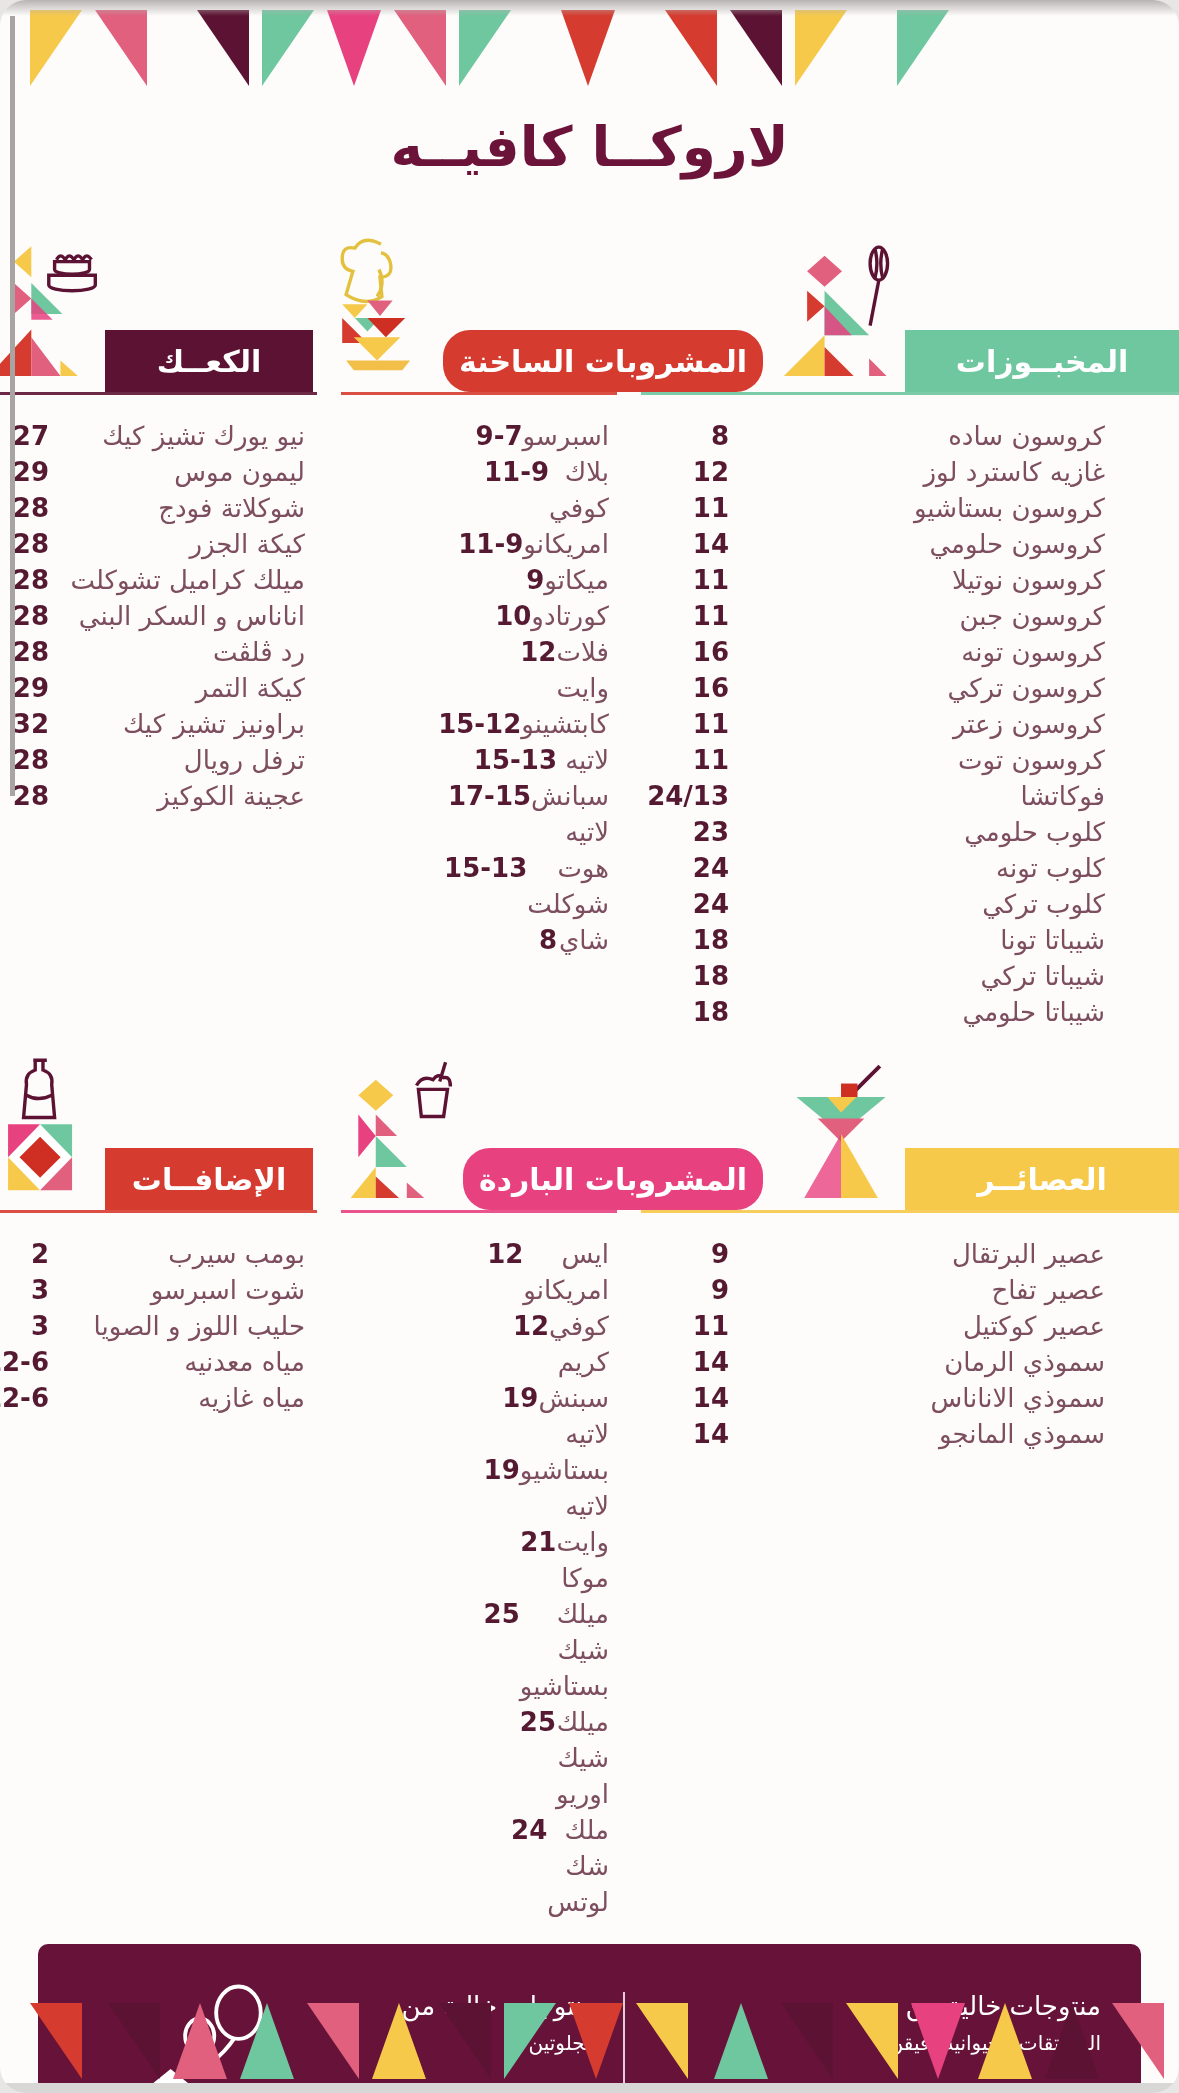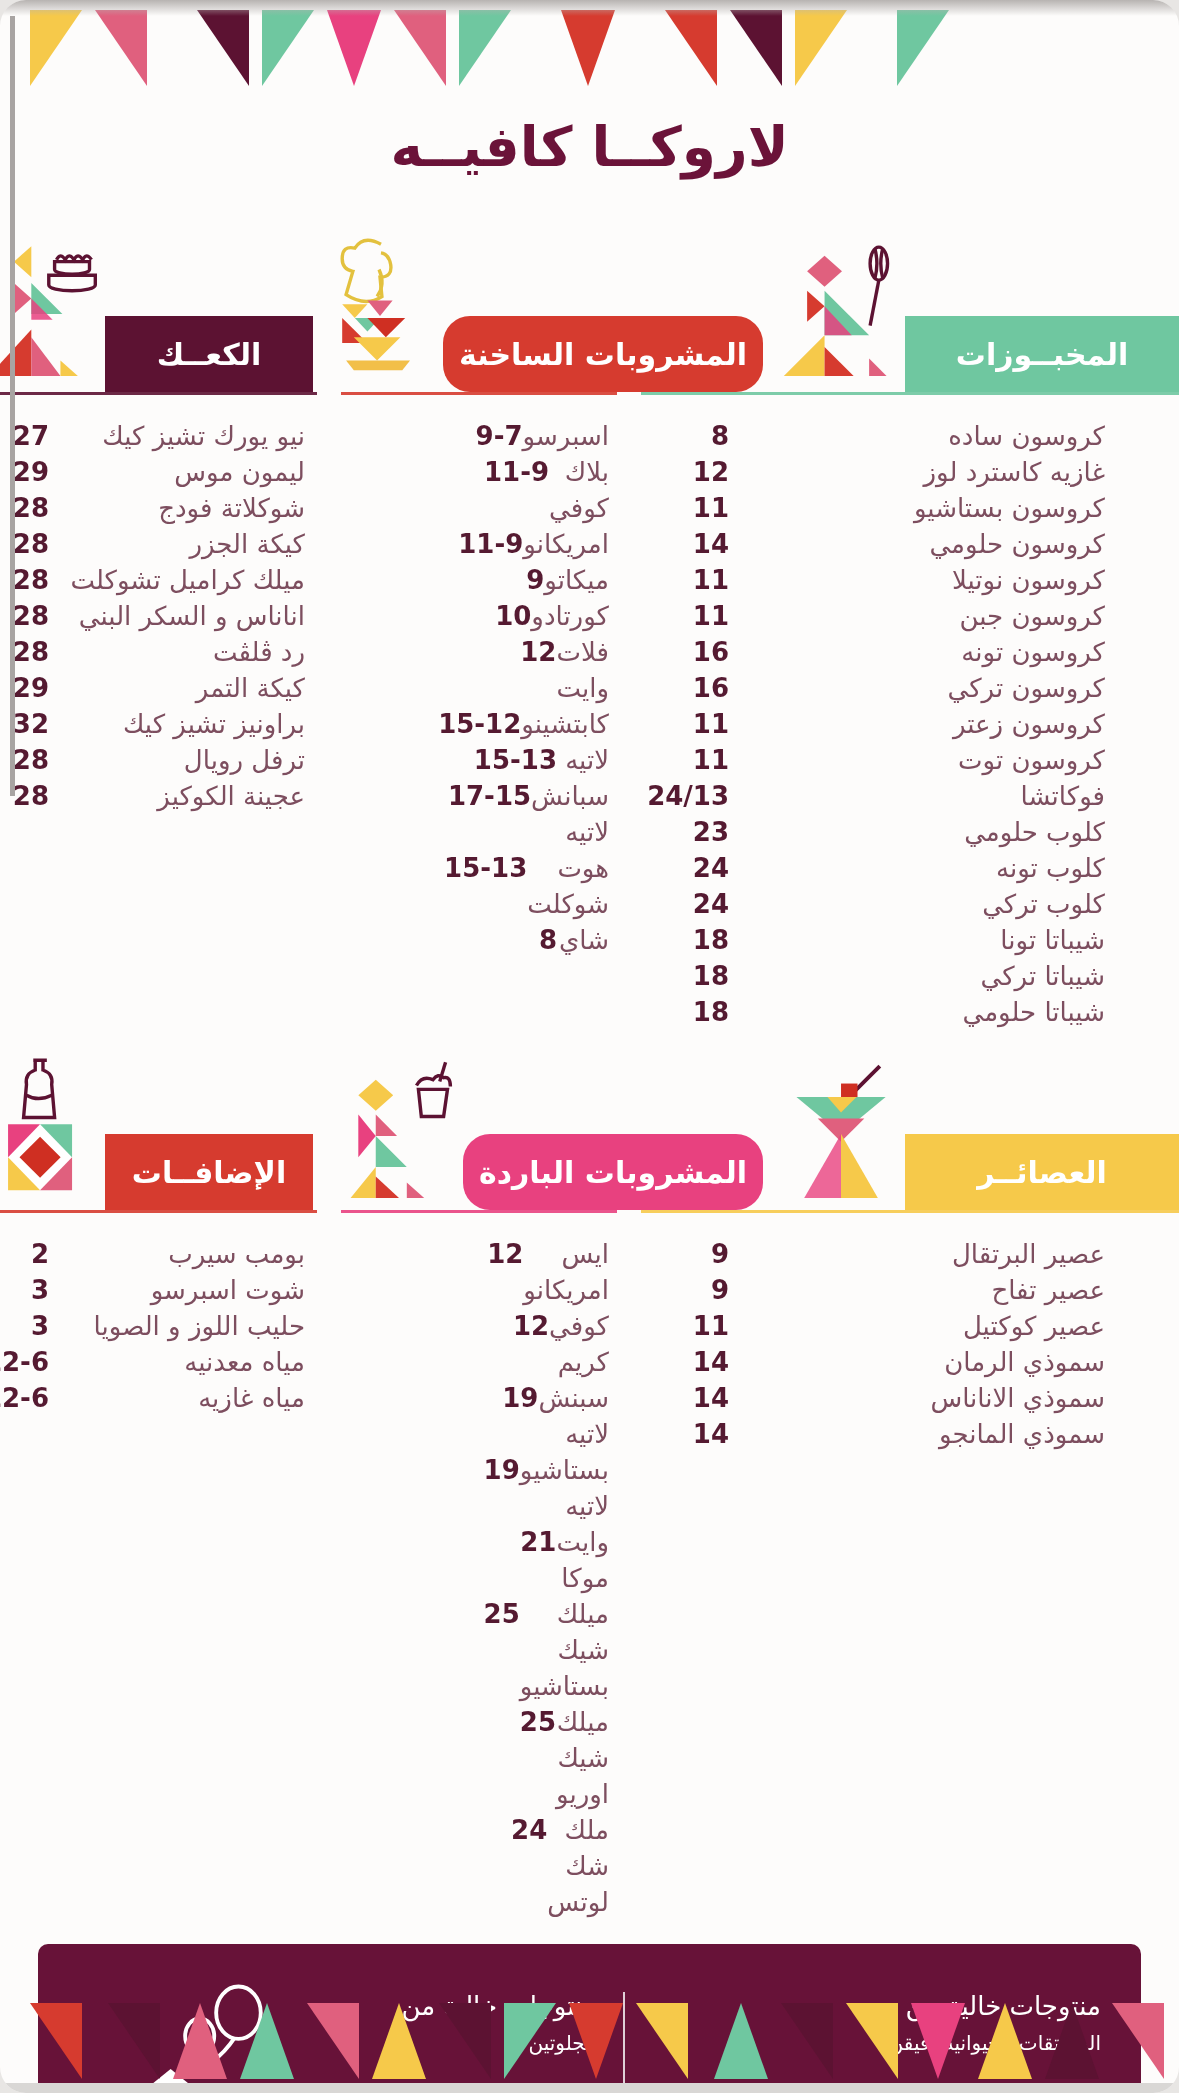--- a/index.html
+++ b/index.html
@@ -27,21 +27,21 @@
   .main-title{padding-top:112px;text-align:center;font-size:55px;font-weight:700;
               color:#6b1339;line-height:70px;}
 
   .menu-grid{display:grid;grid-template-columns:500px 272px 1fr;gap:10px 28px;
              padding:0 38px;margin-top:40px;}
   .menu-section{position:relative;}
   .sec-header{display:flex;align-items:flex-end;height:170px;position:relative;}
   .sec-header::after{content:"";position:absolute;left:0;right:-4px;bottom:-3px;height:3px;
                      background:var(--c);opacity:.9;}
   .col-right .sec-header::after{right:-38px;}
-  .sec-bar{height:76px;display:flex;align-items:center;justify-content:center;color:#fff;
+  .sec-bar{height:62px;display:flex;align-items:center;justify-content:center;color:#fff;
            font-weight:700;font-size:30px;background:var(--c);padding:0 16px;white-space:nowrap;}
   .sec-icon{flex:0 0 auto;width:126px;height:160px;margin-bottom:-2px;}
   .sec-icon svg{width:100%;height:100%;}
   .col-right .sec-bar{flex:0 0 242px;margin-right:-38px;}
   .sec-mid .sec-bar{flex:1;margin-right:-150px;z-index:2;border-radius:27px;}
   .col-left .sec-header{justify-content:flex-end;}
   .col-left .sec-bar{flex:0 0 176px;}
 
   .items{padding-top:26px;}
   .item-row{display:flex;align-items:baseline;line-height:36px;font-size:26px;}

